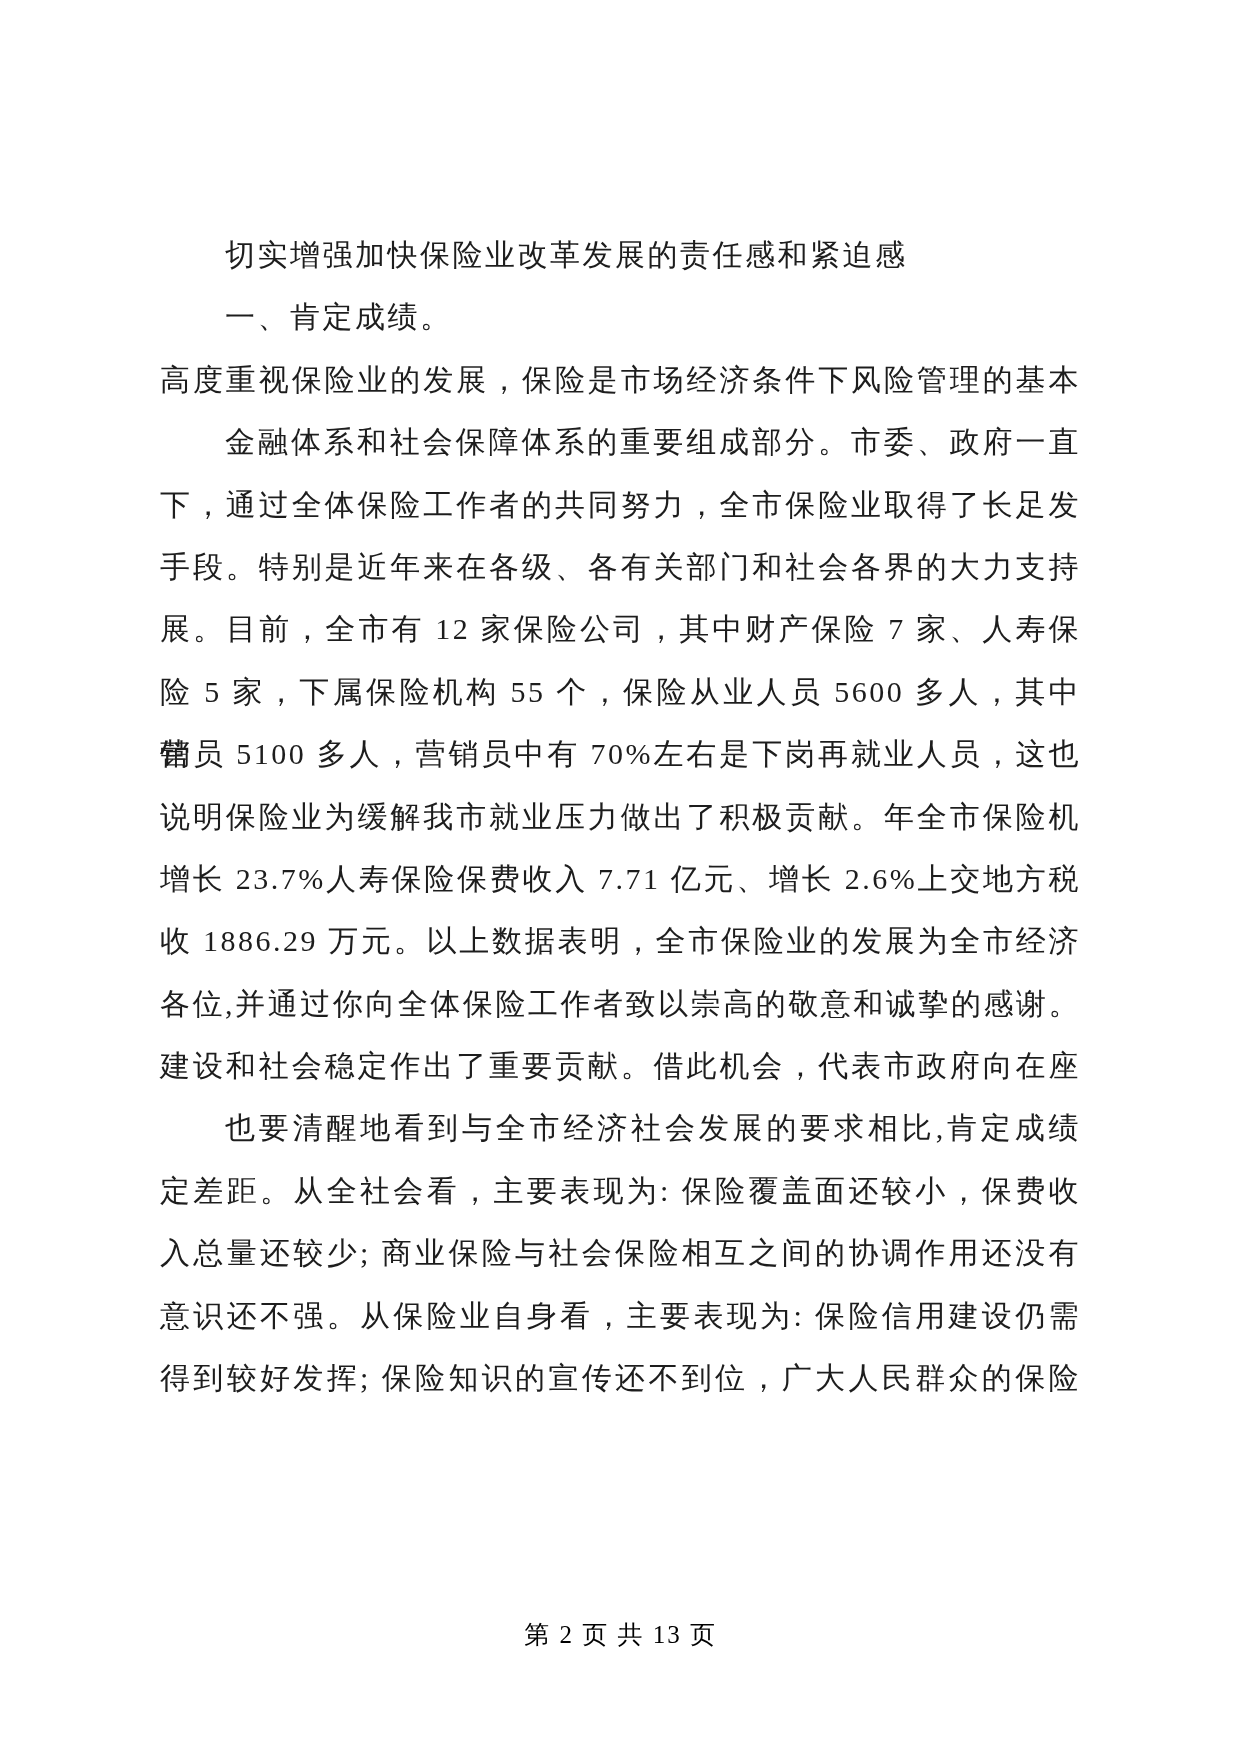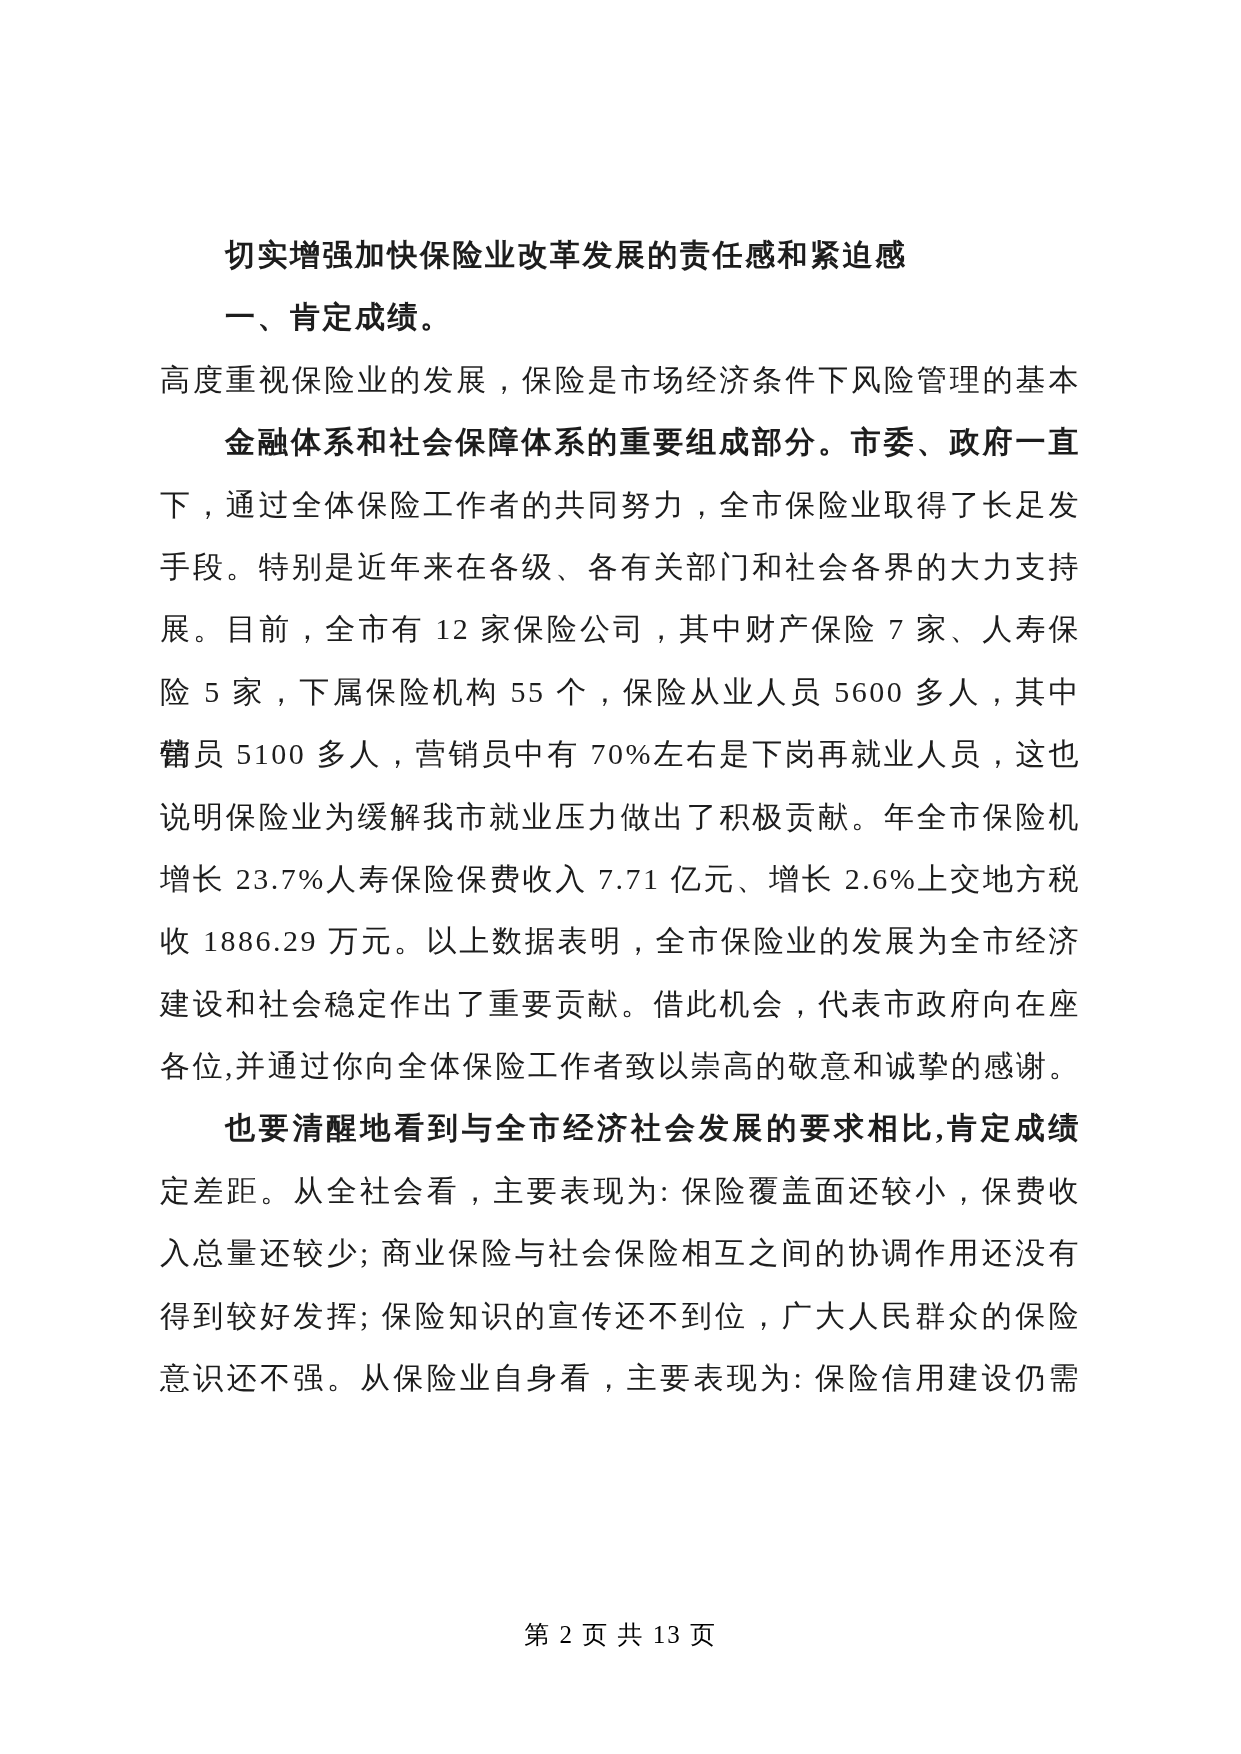--- a/index.html
+++ b/index.html
@@ -40,21 +40,20 @@
     text-align: left;
     overflow: visible;
   }
   .line.justify {
     text-align: justify;
     text-align-last: justify;
     text-justify: auto;
   }
   .line.indent {
     text-indent: 65px;
-    font-weight: bold;
   }
   .footer {
     position: absolute;
     left: 160px;
     top: 1618px;
     width: 921px;
     height: 34px;
     line-height: 34px;
     text-align: center;
     font-size: 25px;
@@ -77,27 +76,27 @@
         <div class="line justify">高度重视保险业的发展，保险是市场经济条件下风险管理的基本</div>
         <div class="line indent justify">金融体系和社会保障体系的重要组成部分。市委、政府一直</div>
         <div class="line justify">下，通过全体保险工作者的共同努力，全市保险业取得了长足发</div>
         <div class="line justify">手段。特别是近年来在各级、各有关部门和社会各界的大力支持</div>
         <div class="line justify">展。目前，全市有 12 家保险公司，其中财产保险 7 家、人寿保</div>
         <div class="line justify">险 5 家，下属保险机构 55 个，保险从业人员 5600 多人，其中营</div>
         <div class="line justify">销员 5100 多人，营销员中有 70%左右是下岗再就业人员，这也</div>
         <div class="line justify">说明保险业为缓解我市就业压力做出了积极贡献。年全市保险机</div>
         <div class="line justify">增长 23.7%人寿保险保费收入 7.71 亿元、增长 2.6%上交地方税</div>
         <div class="line justify">收 1886.29 万元。以上数据表明，全市保险业的发展为全市经济</div>
+        <div class="line justify">各位,并通过你向全体保险工作者致以崇高的敬意和诚挚的感谢。</div>
         <div class="line justify">建设和社会稳定作出了重要贡献。借此机会，代表市政府向在座</div>
-        <div class="line justify">各位,并通过你向全体保险工作者致以崇高的敬意和诚挚的感谢。</div>
       </div>
       <div class="paragraph">
         <div class="line indent justify">也要清醒地看到与全市经济社会发展的要求相比,肯定成绩</div>
         <div class="line justify">定差距。从全社会看，主要表现为: 保险覆盖面还较小，保费收</div>
         <div class="line justify">入总量还较少; 商业保险与社会保险相互之间的协调作用还没有</div>
+        <div class="line justify">意识还不强。从保险业自身看，主要表现为: 保险信用建设仍需</div>
         <div class="line justify">得到较好发挥; 保险知识的宣传还不到位，广大人民群众的保险</div>
-        <div class="line justify">意识还不强。从保险业自身看，主要表现为: 保险信用建设仍需</div>
       </div>
     </div>
   <div class="footer">
     <span>第 2 页 共 13 页</span>
   </div>
 </div>
 
 </body></html>

